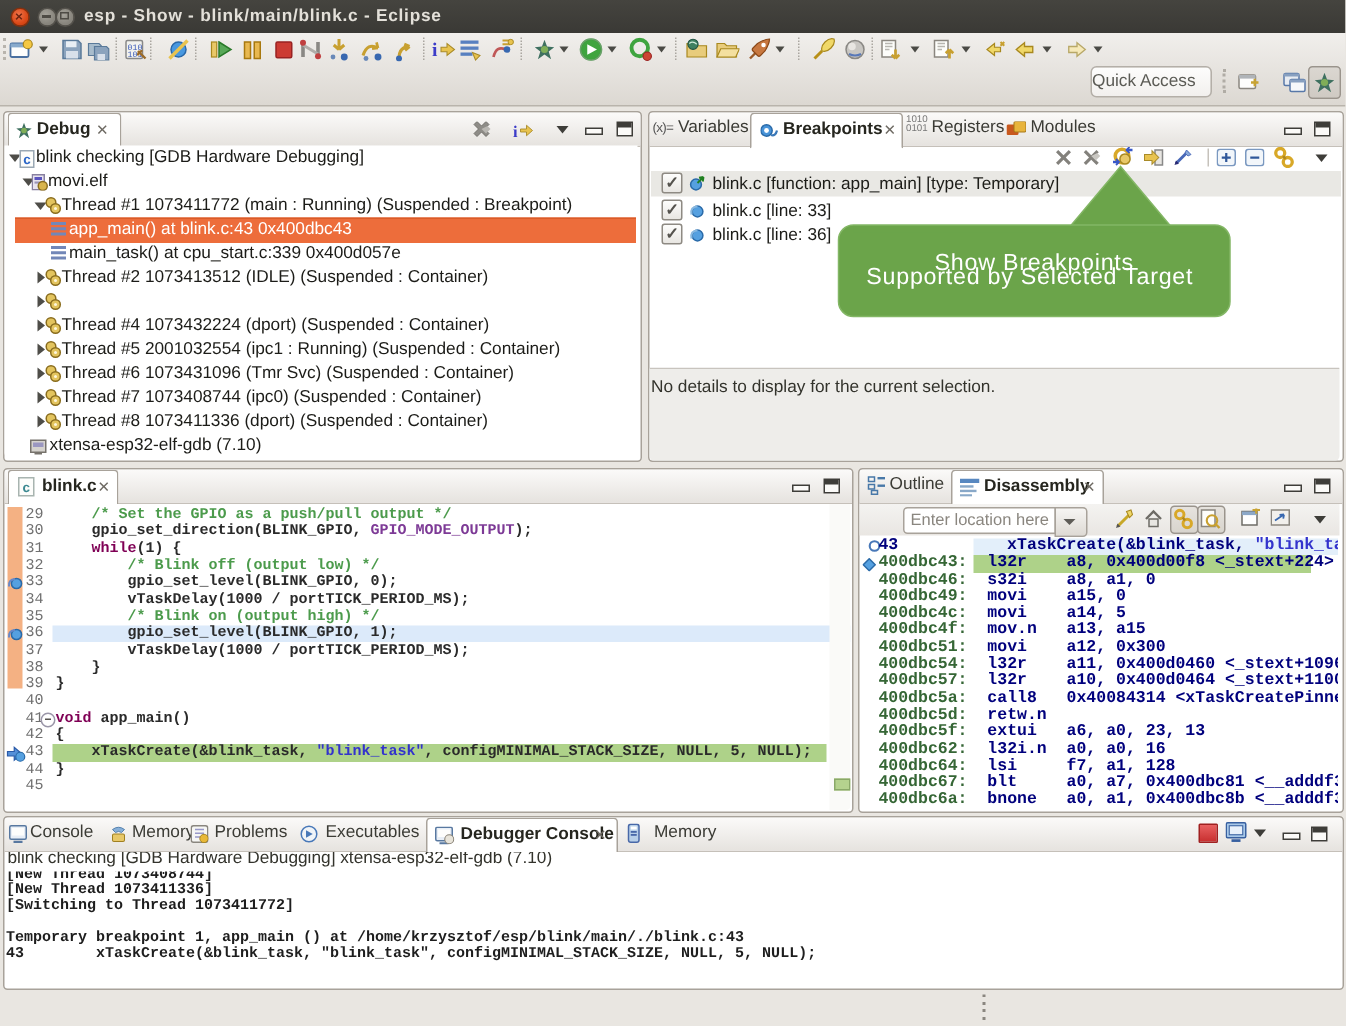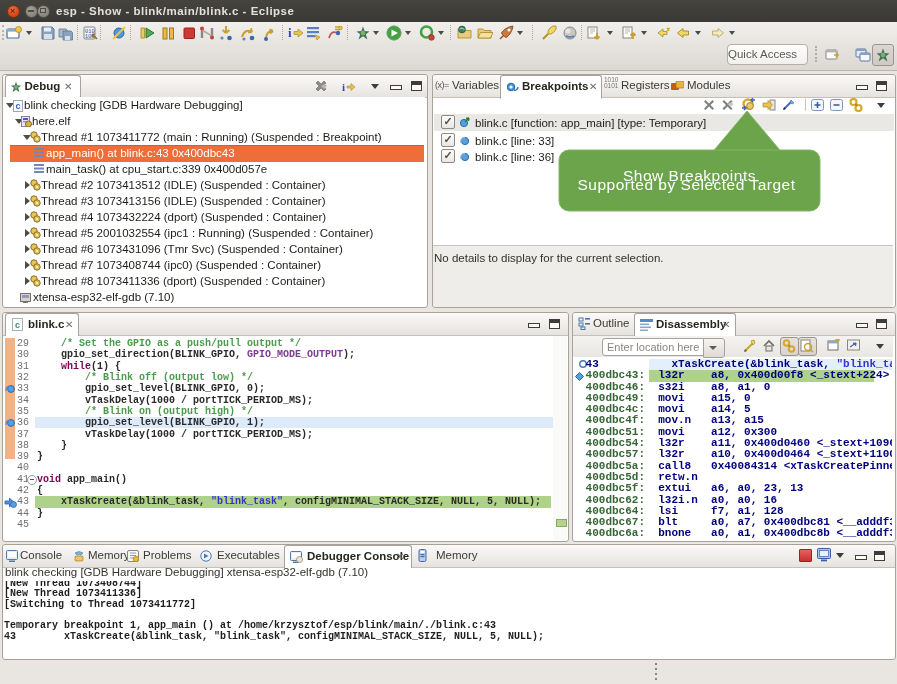--- a/index.html
+++ b/index.html
@@ -236,21 +236,21 @@
   <div class="abs" style="left:387px;top:10px;width:10px;height:3px;border:1px solid #3e3d39;background:#fbfaf8"></div>
   <div class="abs" style="left:408px;top:6px;width:9px;height:8px;border:1px solid #3e3d39;background:#fbfaf8">
       <div style="position:absolute;left:0;top:0;width:9px;height:2.5px;background:#3e3d39"></div>
     </div>
   <div id="debugtree" style="position:absolute;left:0;top:22px;width:422px;height:208px;background:#fff;border-radius:0 0 3px 3px;overflow:hidden">
     <div class="treerow" style="top:0px;left:21px">blink checking [GDB Hardware Debugging]</div>
     <div class="tdown" style="left:3px;top:6px"></div>
     <div class="abs" style="left:10px;top:3px;width:8px;height:10px;background:#fdfdfb;border:1px solid #9aa8b4">
         <span style="position:absolute;left:1.5px;top:0px;font-size:9px;font-weight:bold;color:#2b66c8;line-height:10px">c</span>
       </div>
-    <div class="treerow" style="top:16px;left:29px">here.elf</div>
+    <div class="treerow" style="top:16px;left:29px">movi.elf</div>
     <div class="tdown" style="left:12px;top:22px"></div>
     <svg class="abs" style="left:18px;top:18px" width="11" height="12">
         <rect x="0.5" y="1.5" width="8" height="10" fill="#e8e4f0" stroke="#8880a0"></rect>
         <rect x="2" y="3" width="5" height="2" fill="#5b54c0"></rect>
         <rect x="2" y="6" width="5" height="1.4" fill="#9a94b8"></rect>
         <circle cx="7.5" cy="9" r="3" fill="#d8b44c" stroke="#8a6d1e"></circle>
       </svg>
     <div class="treerow" style="top:32px;left:38px">Thread #1 1073411772 (main : Running) (Suspended : Breakpoint)</div>
     <div class="tdown" style="left:20px;top:38px"></div>
     <svg class="abs" style="left:27px;top:34px" width="11" height="12">
@@ -265,21 +265,20 @@
         <rect x="0" y="3.5" width="10" height="2" fill="#7287b8"></rect>
         <rect x="0" y="7" width="10" height="2" fill="#7287b8"></rect>
       </svg>
     <div class="treerow" style="top:64px;left:43px">main_task() at cpu_start.c:339 0x400d057e</div>
     <svg class="abs" style="left:31px;top:67px" width="11" height="10">
         <rect x="0" y="0" width="10" height="2" fill="#7287b8"></rect>
         <rect x="0" y="3.5" width="10" height="2" fill="#7287b8"></rect>
         <rect x="0" y="7" width="10" height="2" fill="#7287b8"></rect>
       </svg>
     <div class="treerow" style="top:80px;left:38px">Thread #2 1073413512 (IDLE) (Suspended : Container)</div>
-    <div class="treerow" style="top:96px;left:38px">Thread #3 1073413156 (IDLE) (Suspended : Container)</div>
     <div class="treerow" style="top:112px;left:38px">Thread #4 1073432224 (dport) (Suspended : Container)</div>
     <div class="treerow" style="top:128px;left:38px">Thread #5 2001032554 (ipc1 : Running) (Suspended : Container)</div>
     <div class="treerow" style="top:144px;left:38px">Thread #6 1073431096 (Tmr Svc) (Suspended : Container)</div>
     <div class="treerow" style="top:160px;left:38px">Thread #7 1073408744 (ipc0) (Suspended : Container)</div>
     <div class="treerow" style="top:176px;left:38px">Thread #8 1073411336 (dport) (Suspended : Container)</div>
     <div class="treerow" style="top:192px;left:30px">xtensa-esp32-elf-gdb (7.10)</div>
     <svg class="abs" style="left:17px;top:194px" width="12" height="12">
         <rect x="0.5" y="2.5" width="10" height="8" fill="#d6d3ce" stroke="#77736c"></rect>
         <rect x="2" y="4" width="7" height="3" fill="#9b97c0"></rect>
         <rect x="3" y="11" width="5" height="1.5" fill="#77736c"></rect>

